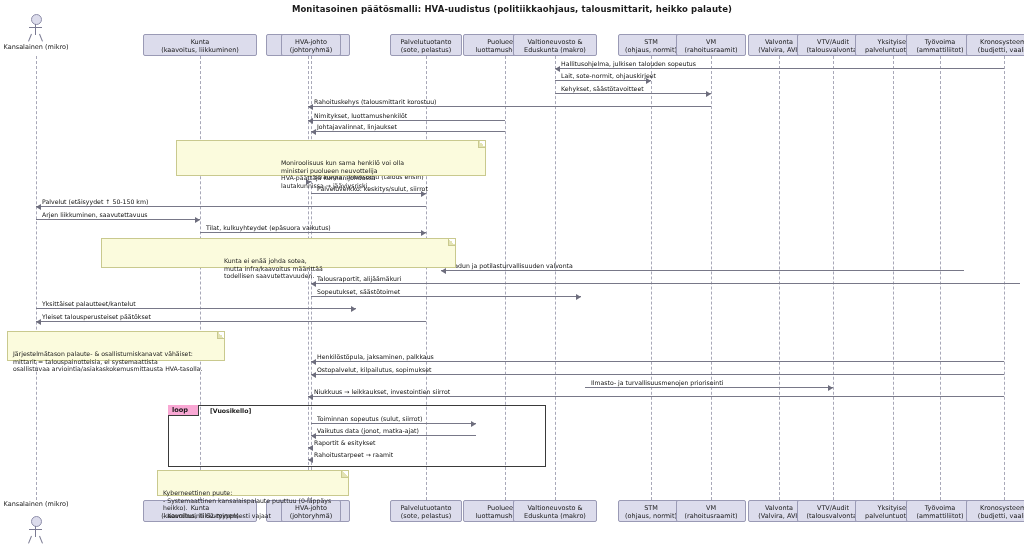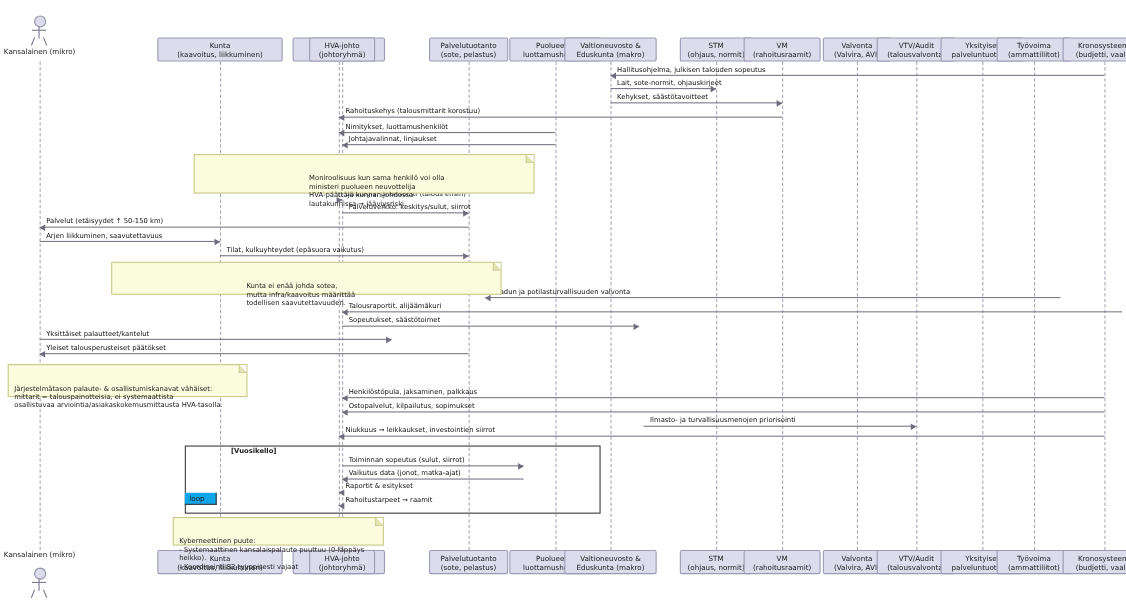--- a/index.html
+++ b/index.html
@@ -35,29 +35,30 @@
   .mlabel{position:absolute;font-size:6.2px;line-height:7px;white-space:nowrap;color:#111;}
   
   .note{position:absolute;box-sizing:border-box;background:#fbfbdd;border:1px solid #c9c98e;
         font-size:6.2px;line-height:7.6px;padding:3px 5px;white-space:pre-line;color:#1a1a1a;}
   .note .fold{position:absolute;right:0;top:0;width:6px;height:6px;
         background:linear-gradient(225deg,#ffffff 50%,#e3e3b4 50%);
         border-left:1px solid #c9c98e;border-bottom:1px solid #c9c98e;}
   
   .frame{position:absolute;box-sizing:border-box;border:1.4px solid #3a3a3a;background:transparent;}
   .frame-tab{position:absolute;box-sizing:border-box;border:1.4px solid #3a3a3a;
-        border-top:none;border-left:none;background:#0ea5e9;font-size:6.6px;font-weight:normal;
-        padding:1px 10px 1px 4px;line-height:8px;margin-top:43px;}
+        border-top:none;border-left:none;background:#f9a8d4;font-size:6.6px;font-weight:bold;
+        padding:1px 10px 1px 4px;line-height:8px;}
   .frame-guard{position:absolute;font-size:6.2px;font-weight:bold;line-height:8px;}
 </style>
 </head>
 <body>
 
 <div id="canvas">
 
+  <div class="title">Monitasoinen päätösmalli: HVA-uudistus (politiikkaohjaus, talousmittarit, heikko palaute)</div>
 
   <div class="actor" style="left:31px;top:14px;">
     <div class="head"></div>
     <div class="body"></div>
     <div class="arms"></div>
     <div class="legL"></div>
     <div class="legR"></div>
     <div class="lbl" style="top:29px;">Kansalainen
 (mikro)</div>
   </div>

